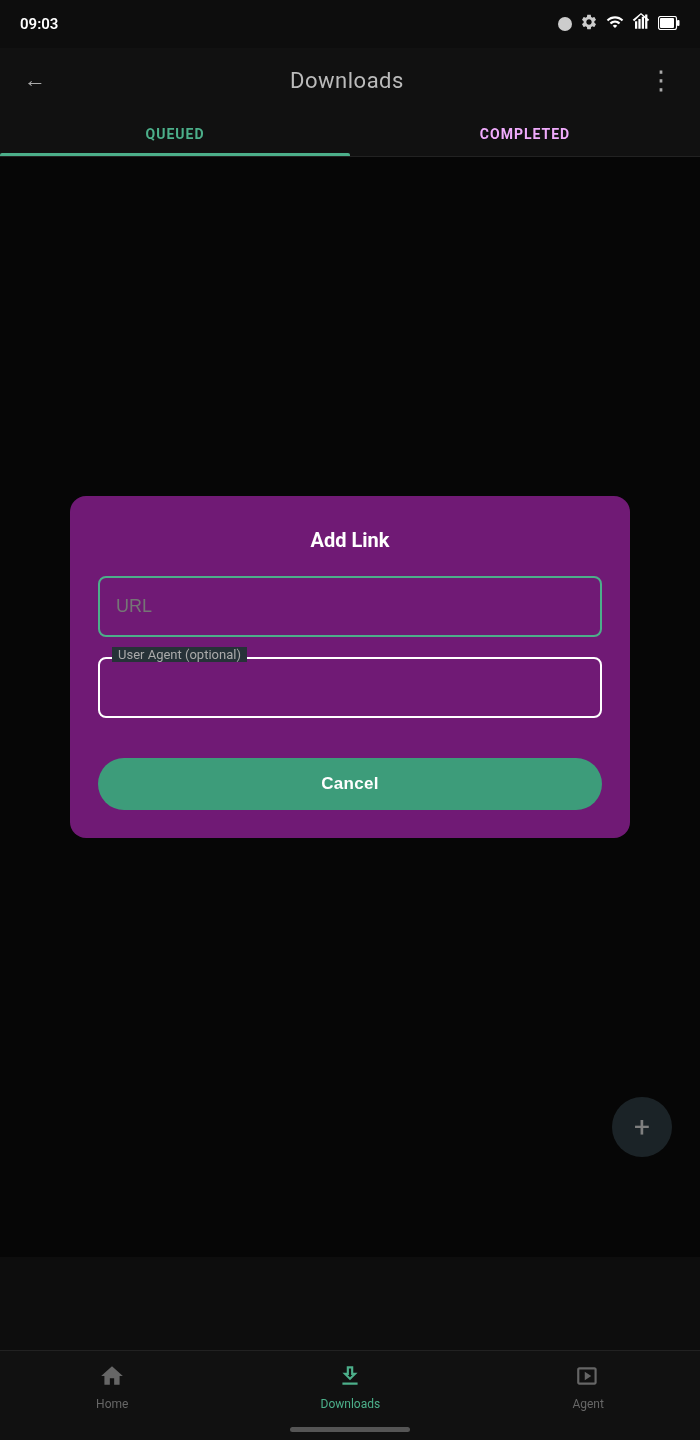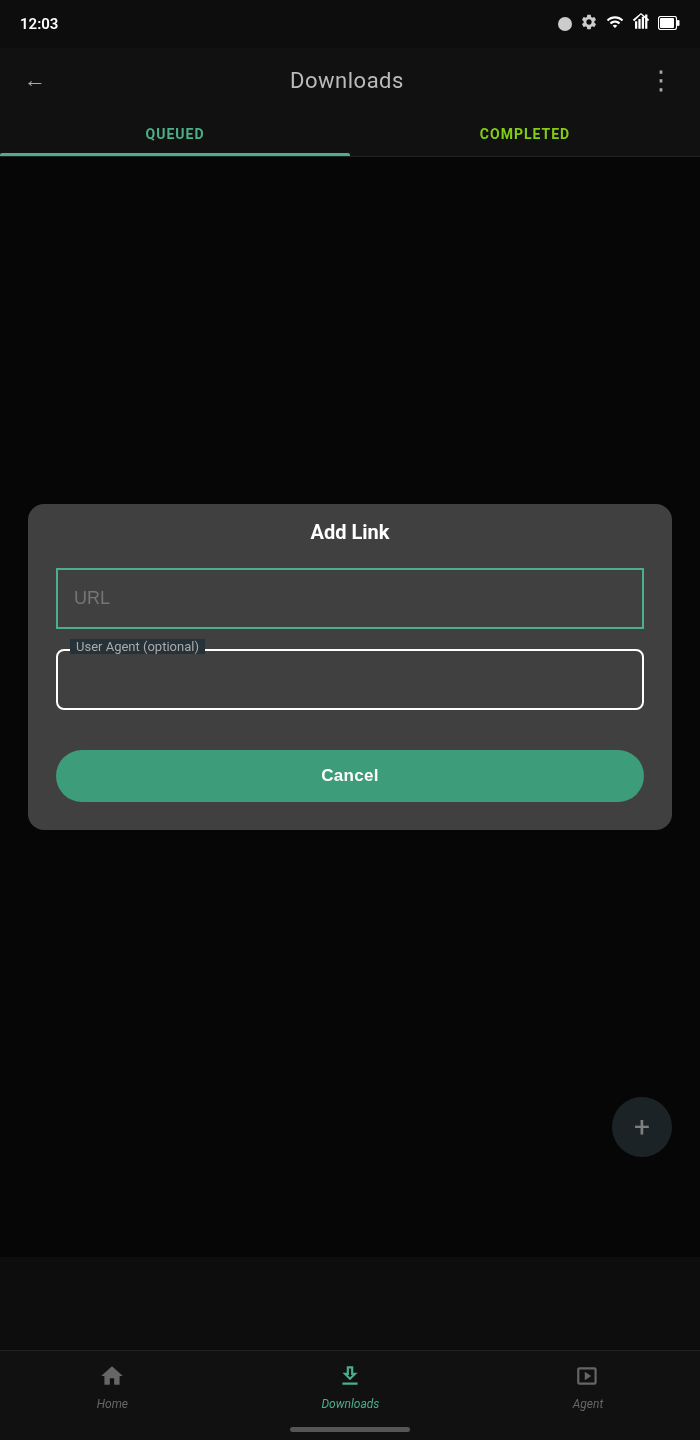--- a/index.html
+++ b/index.html
@@ -96,59 +96,59 @@
       content: '';
       position: absolute;
       bottom: 0;
       left: 0;
       right: 0;
       height: 3px;
       background: #4caf8a;
       border-radius: 2px 2px 0 0;
     }
     .tab.inactive {
-      color: #84cc16;
+      color: #f0abfc;
       text-align: center;
     }
 
     
     .dialog-overlay {
       position: absolute;
       top: 0;
       left: 0;
       right: 0;
       bottom: 0;
       background: rgba(0,0,0,0.5);
       display: flex;
       align-items: center;
       justify-content: center;
       z-index: 10;
     }
 
     .dialog {
-      width: 644px;
-      background: #404040;
+      width: 560px;
+      background: #701a75;
       border-radius: 16px;
-      padding: 16px 28px 28px 28px;
+      padding: 32px 28px 28px 28px;
       margin-top: -80px;
     }
 
     .dialog-title {
       font-size: 20px;
       font-weight: 700;
       text-align: center;
       color: #fff;
       margin-bottom: 24px;
     }
 
     .url-field {
       width: 100%;
       background: transparent;
       border: 2px solid #4caf8a;
-      border-radius: 0;
+      border-radius: 8px;
       padding: 18px 16px;
       font-size: 18px;
       color: #aaa;
       outline: none;
       margin-bottom: 20px;
     }
 
     .user-agent-wrapper {
       position: relative;
       margin-bottom: 40px;
@@ -235,21 +235,20 @@
       justify-content: space-around;
       padding-top: 12px;
       border-top: 1px solid #222;
     }
     .nav-item {
       display: flex;
       flex-direction: column;
       align-items: center;
       gap: 4px;
       cursor: pointer;
-      font-style: italic;
     }
     .nav-label {
       font-size: 12px;
       color: #666;
     }
     .nav-label.active-nav {
       color: #4caf8a;
     }
 
     
@@ -261,21 +260,21 @@
       width: 120px;
       height: 5px;
       background: #555;
       border-radius: 3px;
     }
   </style>
 </head>
 <body>
 
 <div class="status-bar">
-  <span class="status-time">12:03</span>
+  <span class="status-time">09:03</span>
   <div class="status-icons">
 
     <span class="status-circle"></span>
 
     <span>
       <svg width="18" height="18" viewBox="0 0 24 24" fill="#ccc">
         <path d="M19.14,12.94c0.04-0.3,0.06-0.61,0.06-0.94c0-0.32-0.02-0.64-0.07-0.94l2.03-1.58 c0.18-0.14,0.23-0.41,0.12-0.61l-1.92-3.32c-0.12-0.22-0.37-0.29-0.59-0.22l-2.39,0.96 c-0.5-0.38-1.03-0.7-1.62-0.94L14.4,2.81c-0.04-0.24-0.24-0.41-0.48-0.41h-3.84 c-0.24,0-0.43,0.17-0.47,0.41L9.25,5.35C8.66,5.59,8.12,5.92,7.63,6.29L5.24,5.33 c-0.22-0.08-0.47,0-0.59,0.22L2.74,8.87C2.62,9.08,2.66,9.34,2.86,9.48l2.03,1.58 C4.84,11.36,4.8,11.69,4.8,12s0.02,0.64,0.07,0.94l-2.03,1.58c-0.18,0.14-0.23,0.41-0.12,0.61 l1.92,3.32c0.12,0.22,0.37,0.29,0.59,0.22l2.39-0.96c0.5,0.38,1.03,0.7,1.62,0.94 l0.36,2.54c0.05,0.24,0.24,0.41,0.48,0.41h3.84c0.24,0,0.44-0.17,0.47-0.41l0.36-2.54 c0.59-0.24,1.13-0.56,1.62-0.94l2.39,0.96c0.22,0.08,0.47,0,0.59-0.22l1.92-3.32 c0.12-0.22,0.07-0.47-0.12-0.61L19.14,12.94z M12,15.6c-1.98,0-3.6-1.62-3.6-3.6 s1.62-3.6,3.6-3.6s3.6,1.62,3.6,3.6S13.98,15.6,12,15.6z"></path>
       </svg>
     </span>
 

